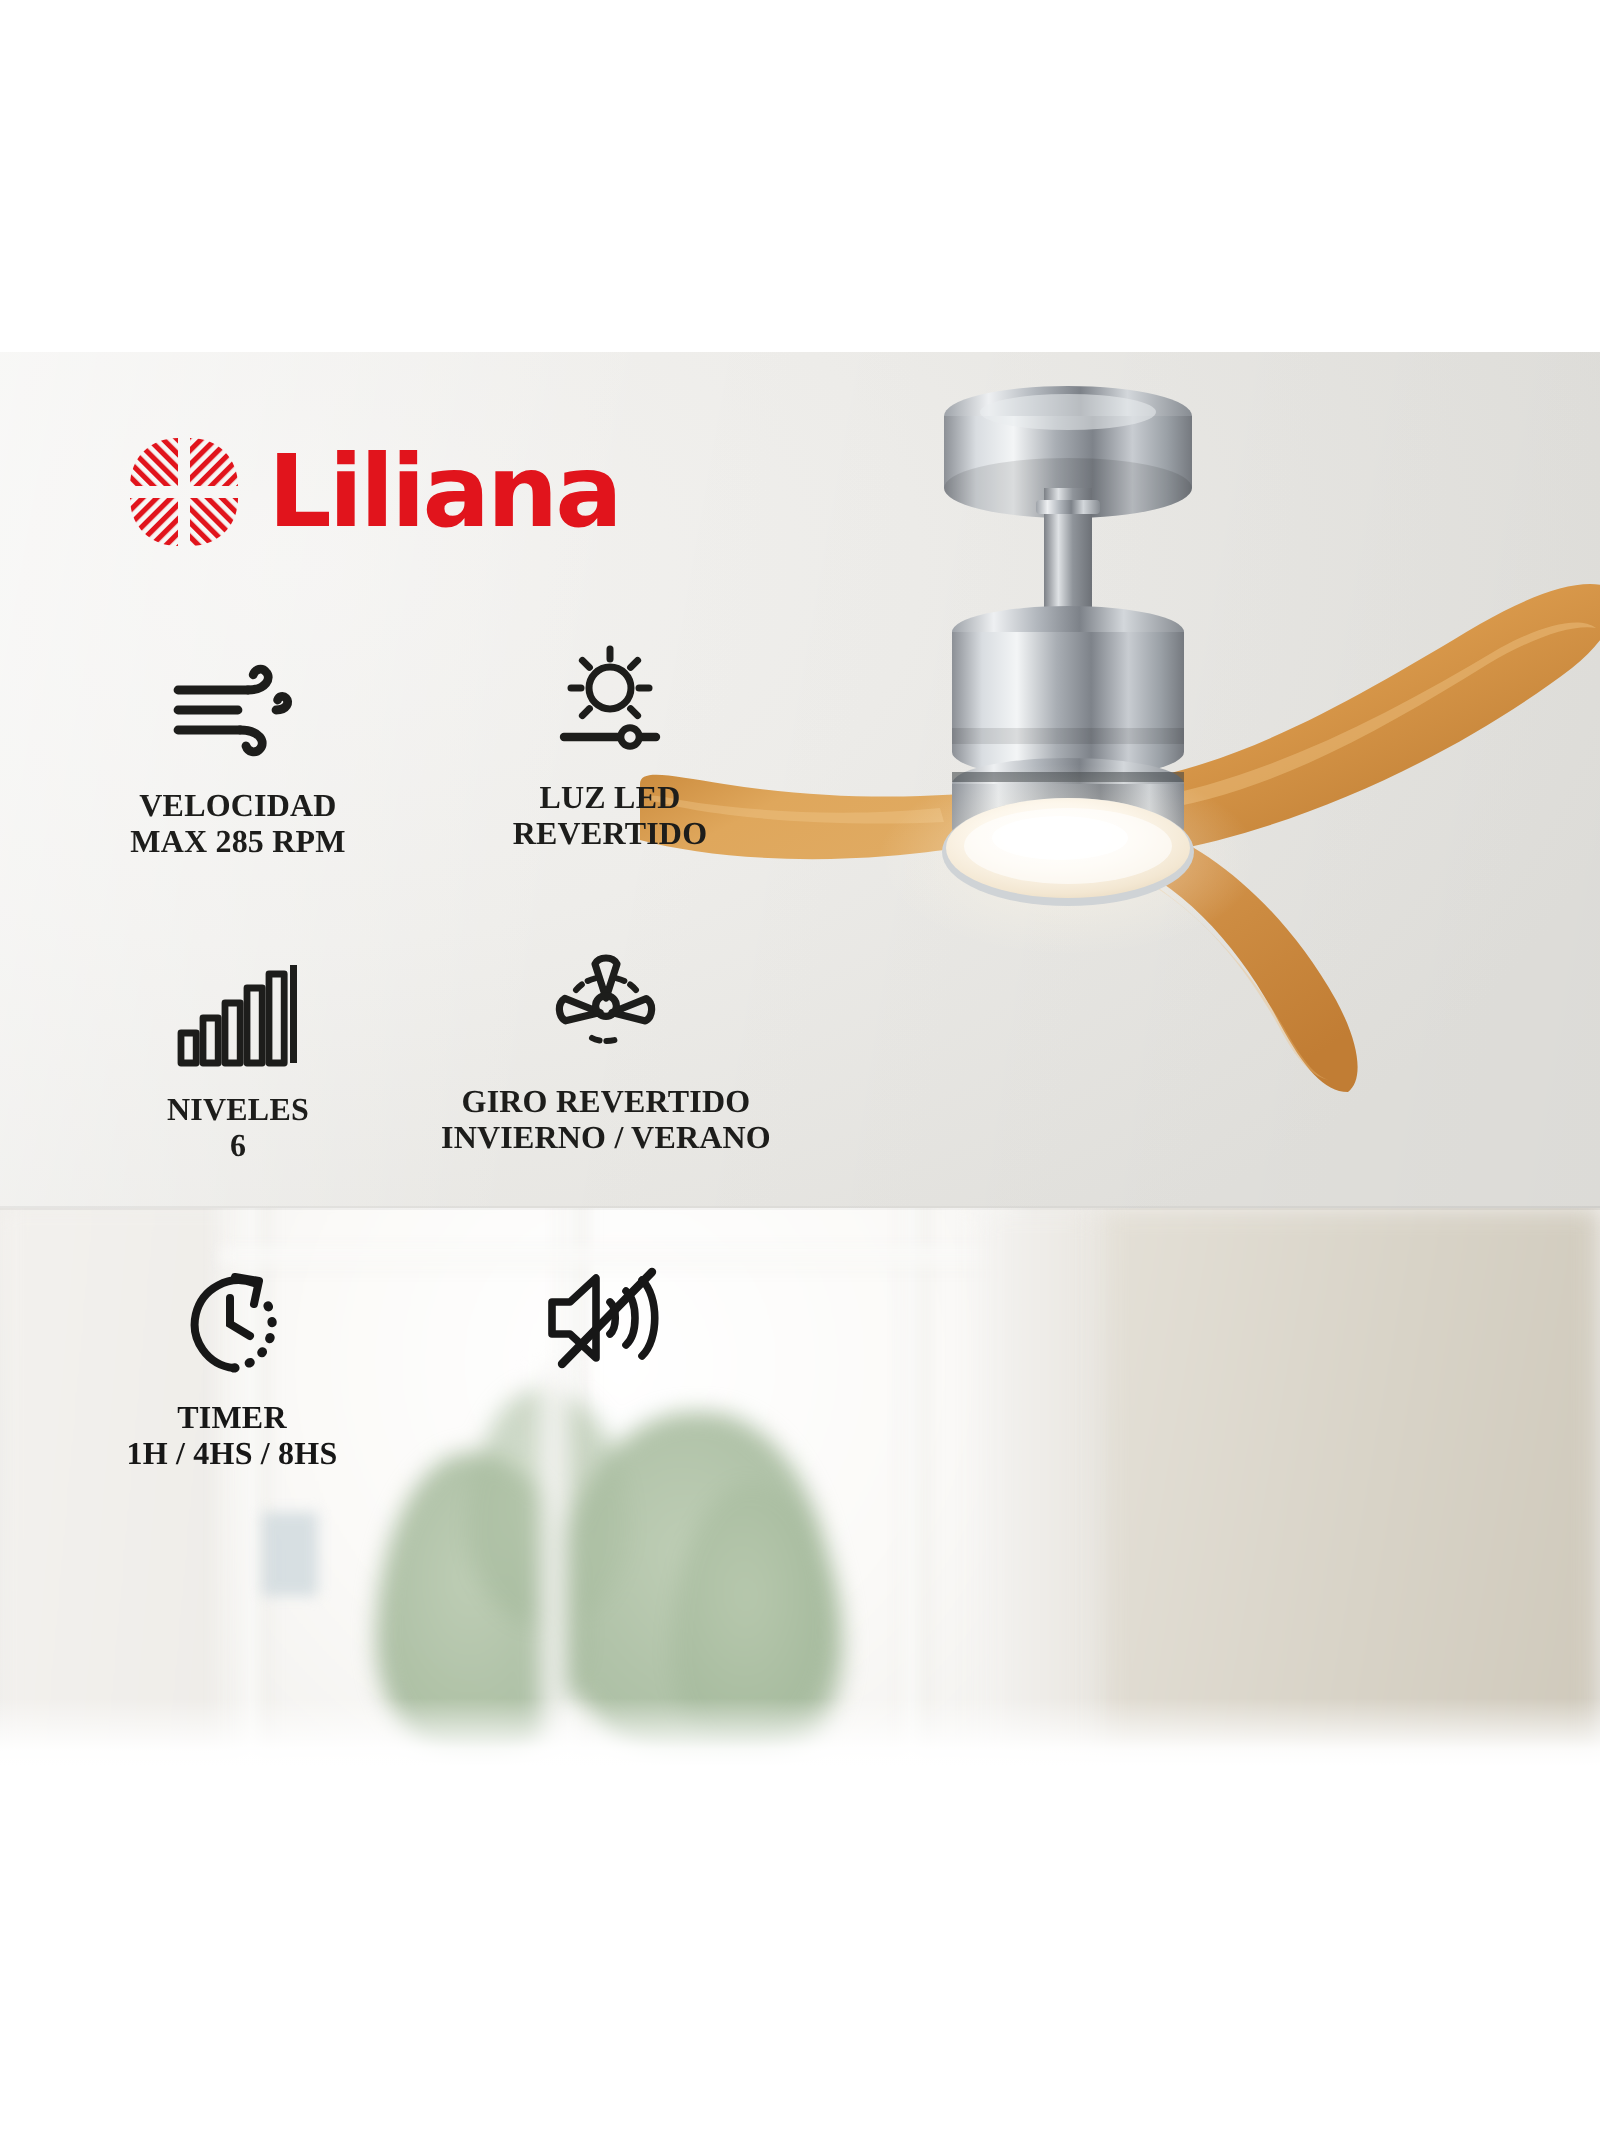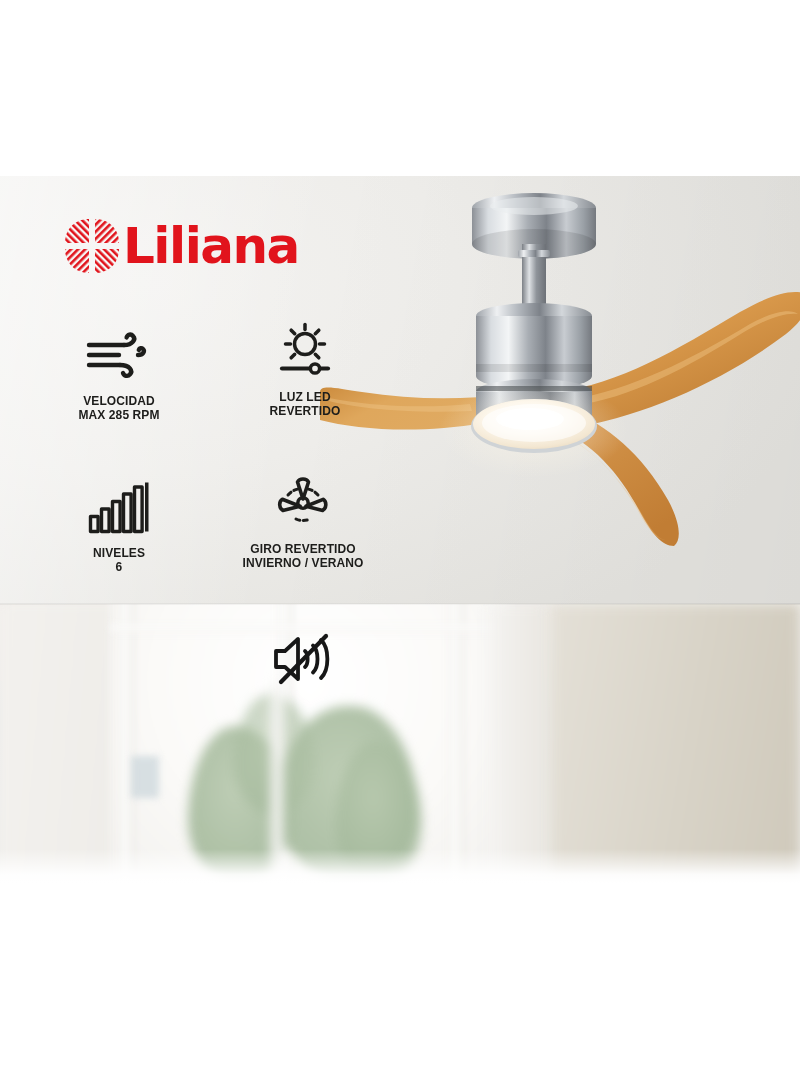--- a/index.html
+++ b/index.html
@@ -155,20 +155,21 @@
     width: 800px; height: 2px;
     background: linear-gradient(90deg, rgba(0,0,0,.05), rgba(0,0,0,.03) 60%, rgba(0,0,0,.06));
   }
 
   
   .logo {
     position: absolute;
     left: 61px; top: 39px;
     display: flex;
     align-items: center;
+    gap: 11px;
   }
   .logo-mark { width: 62px; height: 62px; display: block; }
   .logo-word {
     font-family: "DejaVu Sans", sans-serif;
     font-size: 50px;
     font-weight: bold;
     color: #e1141c;
     letter-spacing: -1.5px;
     line-height: 1;
   }
@@ -183,22 +184,22 @@
     text-align: center;
   }
   .feature .ficon {
     display: flex;
     align-items: center;
     justify-content: center;
     height: 62px;
   }
   .feature .flabel {
     margin-top: 9px;
-    font-family: Liberation Sans, sans-serif;
-    font-size: 12px;
+    font-family: Liberation Serif, serif;
+    font-size: 16px;
     font-weight: bold;
     line-height: 1.14;
     letter-spacing: .1px;
     color: #1d1d1b;
     white-space: pre-line;
   }
 
   
   .f-velocidad { left: 4px;   top: 148px; }
   .f-luzled    { left: 190px; top: 144px; }
@@ -439,20 +440,36 @@
 
           <path d="M14 20 C17 16.5 21 14.5 24.5 14" stroke-width="3" stroke-dasharray="4 3.4"></path>
           <path d="M44 20 C41 16.5 37 14.5 33.5 14" stroke-width="3" stroke-dasharray="4 3.4"></path>
           <path d="M22 44 C25.5 46 32.5 46 36 44" stroke-width="3" stroke-dasharray="4 3.4"></path>
         </svg>
       </div>
       <div class="flabel">GIRO REVERTIDO
 INVIERNO / VERANO</div>
     </div>
 
+    <div class="feature f-timer">
+      <div class="ficon">
+        <svg width="60" height="58" viewBox="0 0 60 58" fill="none" stroke="#171717" stroke-width="4" stroke-linecap="round">
+
+          <path d="M41 9.5 A22 22 0 1 0 31 52"></path>
+
+          <path d="M31 52 A22 22 0 0 0 47 19" stroke-dasharray="0.5 7.6" stroke-width="4.6"></path>
+
+          <path d="M31.5 6.5 L43.5 8.5 L41 20" stroke-width="4" stroke-linejoin="round"></path>
+
+          <path d="M29 17 V30 L39 36"></path>
+        </svg>
+      </div>
+      <div class="flabel">TIMER
+1H / 4HS / 8HS</div>
+    </div>
 
     <div class="feature f-sonoro">
       <div class="ficon">
         <svg width="62" height="54" viewBox="0 0 62 54" fill="none" stroke="#171717" stroke-width="3.8" stroke-linecap="round" stroke-linejoin="round">
 
           <path d="M4 19 H13 L26 7 V47 L13 35 H4 Z"></path>
 
           <path d="M33 19 C36.5 22 36.5 32 33 35"></path>
           <path d="M41 13.5 C47 19 47 35 41 40.5"></path>
           <path d="M49 8 C57.5 16 57.5 38 49 46"></path>

